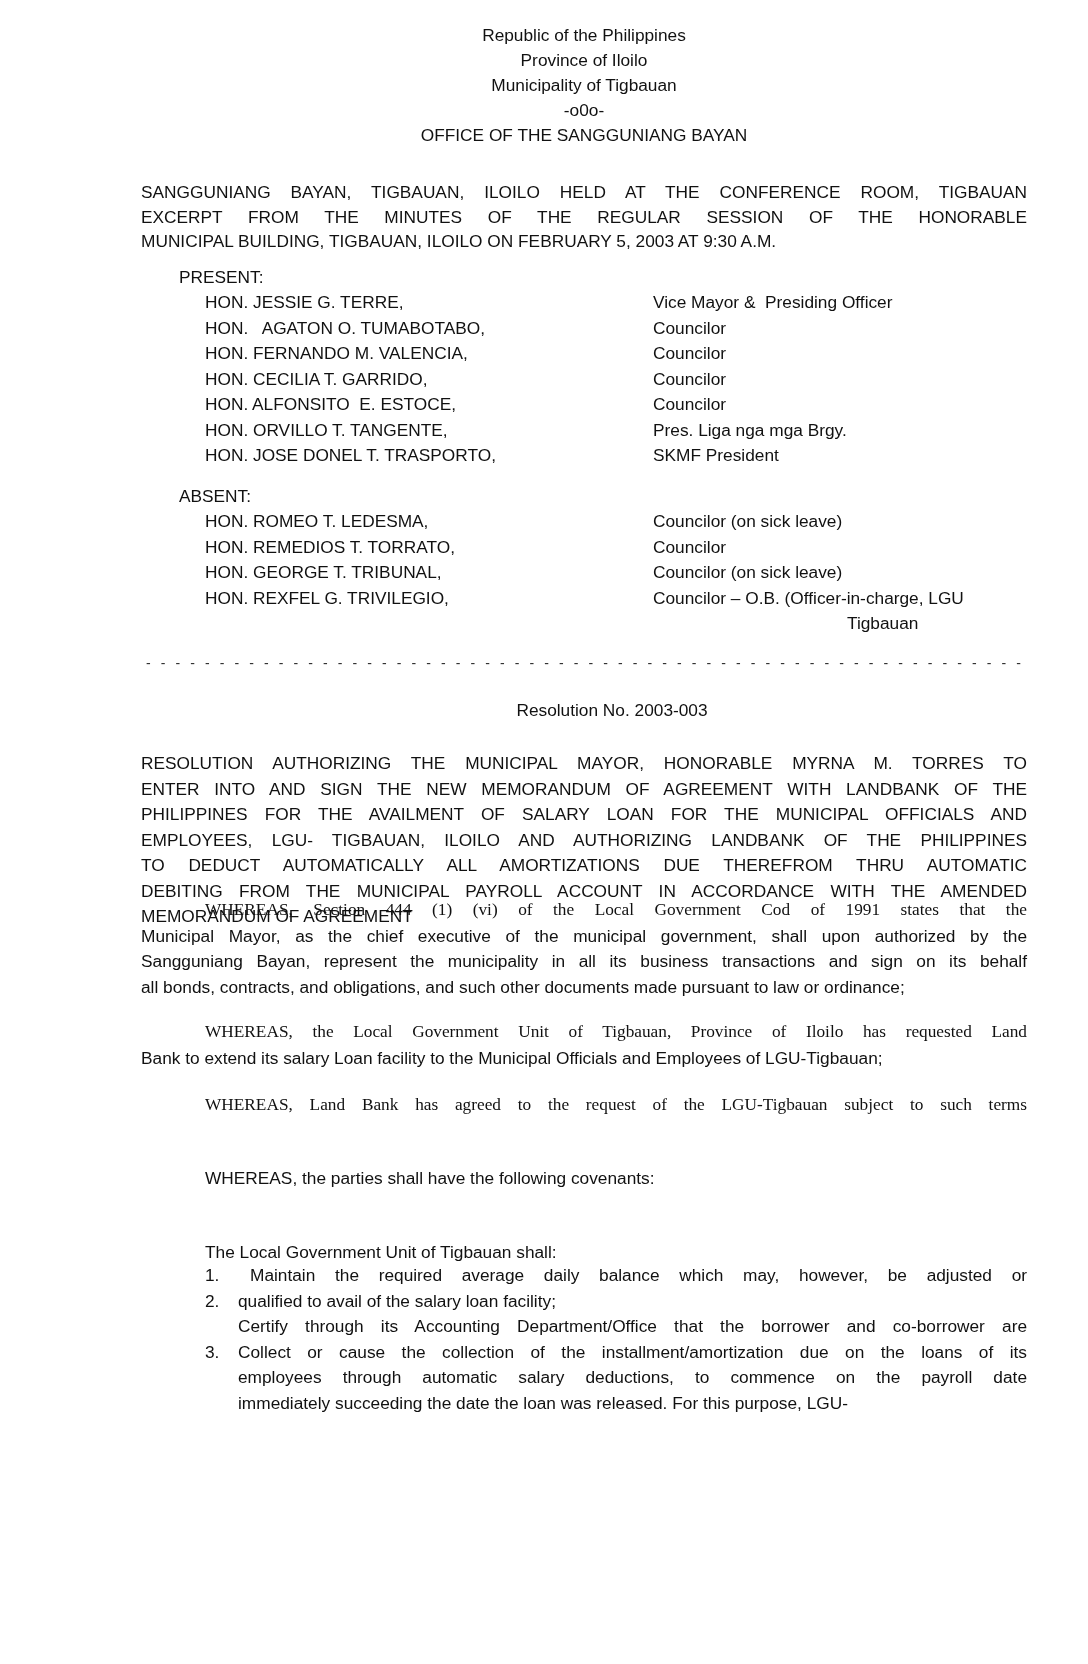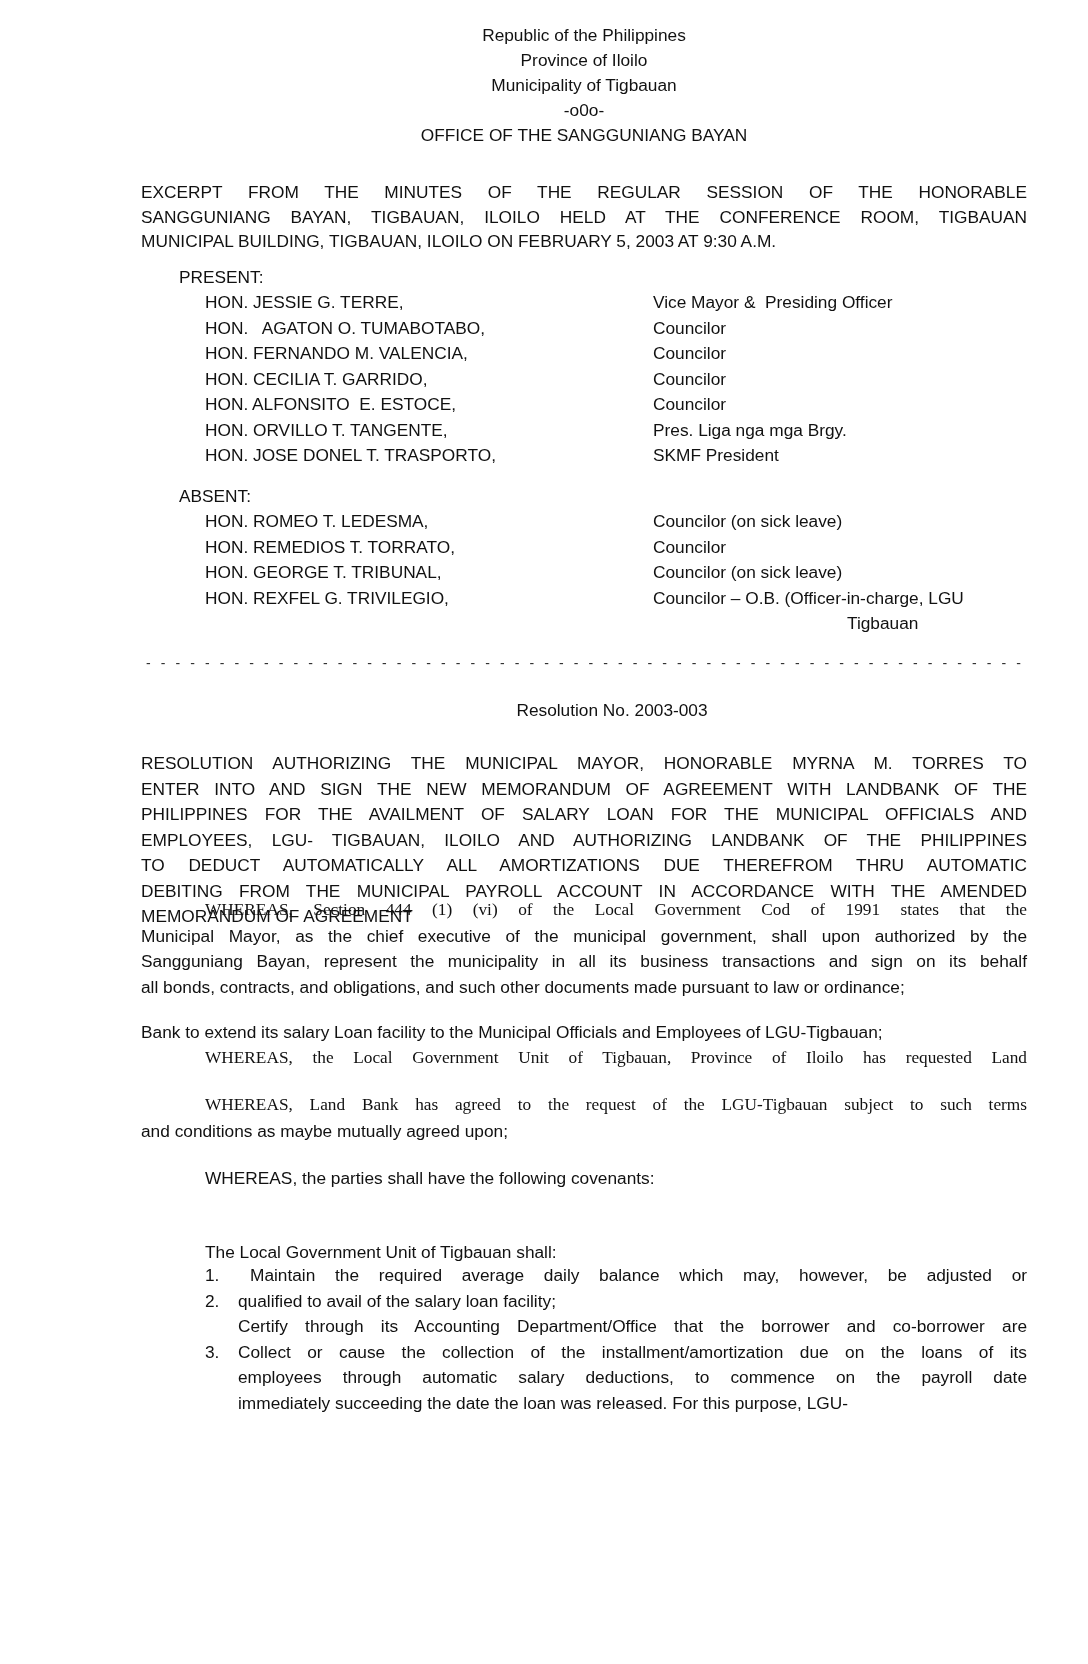--- a/index.html
+++ b/index.html
@@ -54,22 +54,22 @@
 
   <div class="header center">
     <div>Republic of the Philippines</div>
     <div>Province of Iloilo</div>
     <div>Municipality of Tigbauan</div>
     <div>-o0o-</div>
     <div>OFFICE OF THE SANGGUNIANG BAYAN</div>
   </div>
 
   <div class="excerpt">
+    <span class="ln">SANGGUNIANG BAYAN, TIGBAUAN, ILOILO HELD AT THE CONFERENCE ROOM, TIGBAUAN</span>
     <span class="ln">EXCERPT FROM THE MINUTES OF THE REGULAR SESSION OF THE HONORABLE</span>
-    <span class="ln">SANGGUNIANG BAYAN, TIGBAUAN, ILOILO HELD AT THE CONFERENCE ROOM, TIGBAUAN</span>
     <span class="ln last">MUNICIPAL BUILDING, TIGBAUAN, ILOILO ON FEBRUARY 5,  2003  AT 9:30 A.M.</span>
   </div>
 
   <div class="roster" style="top:265px;">
     <div class="heading">PRESENT:</div>
     <div class="row">
         <span class="name">HON. JESSIE G. TERRE,</span>
         <span class="role">Vice Mayor &amp;  Presiding Officer</span>
       </div>
     <div class="row">
@@ -136,27 +136,26 @@
   </div>
 
   <div class="para" style="top:898px;">
     <span class="ln first">WHEREAS, Section 444 (1) (vi) of the Local Government Cod of 1991 states that the</span>
     <span class="ln">Municipal Mayor, as the chief executive of the municipal government, shall upon authorized by the</span>
     <span class="ln">Sangguniang Bayan, represent the municipality in all its business transactions and sign  on its behalf</span>
     <span class="ln last">all bonds, contracts, and obligations, and such other documents made pursuant to law or ordinance;</span>
   </div>
 
   <div class="para" style="top:1020px;">
+    <span class="ln first">WHEREAS, the Local Government Unit of Tigbauan, Province of Iloilo has requested Land</span>
     <span class="ln last">Bank to extend its salary Loan facility  to the Municipal Officials and Employees of LGU-Tigbauan;</span>
-    <span class="ln first">WHEREAS, the Local Government Unit of Tigbauan, Province of Iloilo has requested Land</span>
   </div>
 
   <div class="para" style="top:1093px;">
     <span class="ln first">WHEREAS,  Land Bank  has agreed to the request of the LGU-Tigbauan subject to such terms</span>
-    <span class="ln last">and conditions as maybe mutually agreed upon;</span>
   </div>
 
   <div class="simple" style="top:1166px;text-align:right;">WHEREAS, the parties shall have the following covenants:</div>
 
   <div class="simple" style="top:1240px;">The Local Government Unit of Tigbauan shall:</div>
 
   <div class="list" style="top:1263px;">
     <div class="item">
       <span class="num">1.</span>
       <div class="body">

